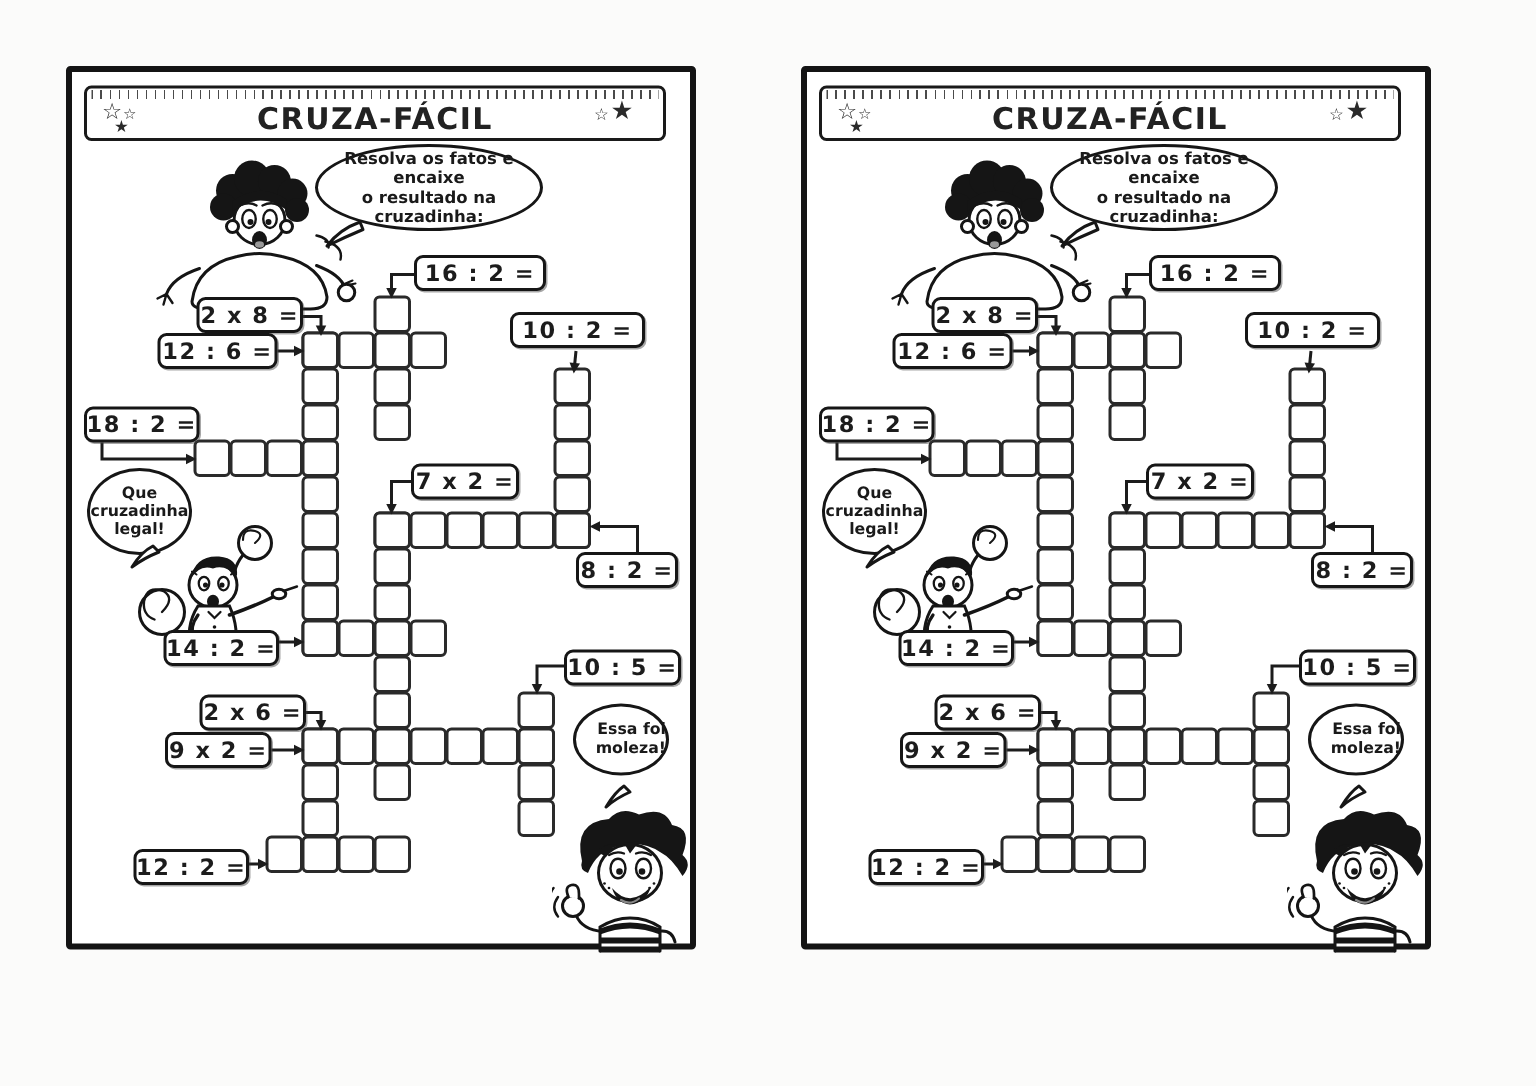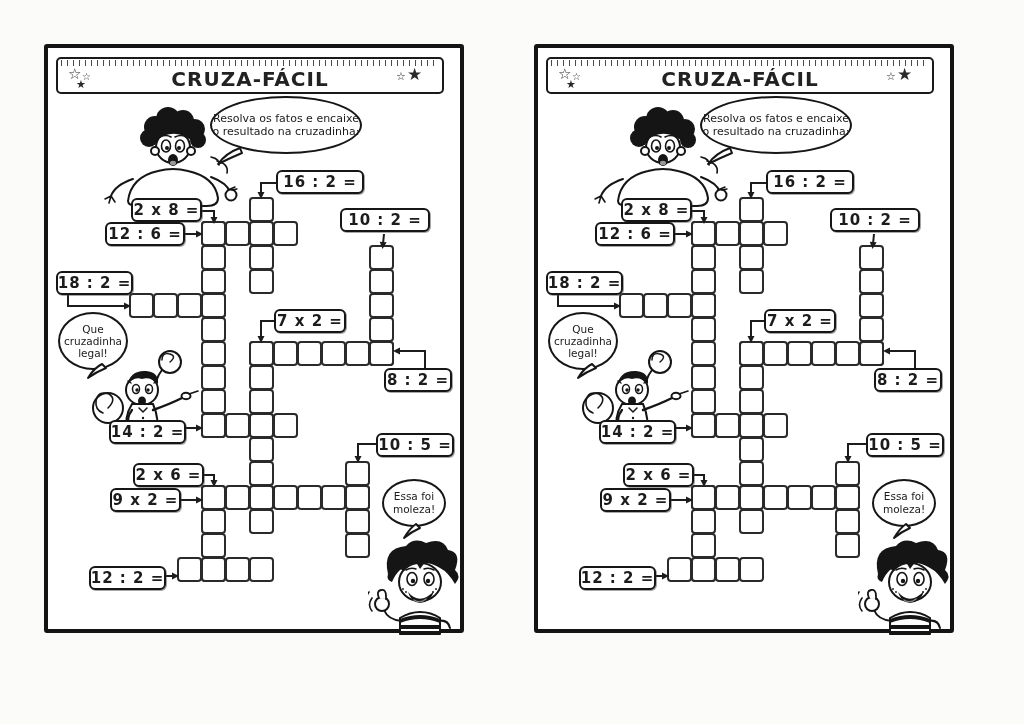--- a/index.html
+++ b/index.html
@@ -50,26 +50,26 @@
     font-size:15px;font-weight:bold;letter-spacing:1px;white-space:nowrap;
     box-shadow:1px 1px 0 rgba(60,60,60,.45);
   }
   .arrows{position:absolute;left:0;top:0;z-index:4;}
   
   .bubble{
     position:absolute;background:#fff;border:2px solid #161616;border-radius:50%;
     display:flex;flex-direction:column;align-items:center;justify-content:center;
     text-align:center;z-index:7;box-sizing:border-box;
   }
-  .bubble .ln{display:block;font-weight:normal;color:#1a1a1a;}
+  .bubble .ln{display:block;font-weight:bold;color:#1a1a1a;}
   .bub-instruction{left:162px;top:48px;width:152px;height:58px;}
   .bub-instruction .ln{font-size:11px;line-height:13px;}
   .bub-girl{left:10px;top:264px;width:70px;height:58px;}
   .bub-girl .ln{font-size:10.5px;line-height:12px;}
-  .bub-boy{left:334px;top:431px;width:64px;height:48px;}
+  .bub-boy{left:334px;top:421px;width:64px;height:48px;align-items:flex-end;}
   .bub-boy .ln{font-size:10.5px;line-height:13px;}
   .btail{position:absolute;z-index:8;}
   
   .char{position:absolute;z-index:3;}
   .char-boytop{left:55px;top:57px;}
   .char-girl{left:42px;top:298px;}
   .char-boybottom{left:320px;top:486px;}
 </style>
 </head>
 <body>

